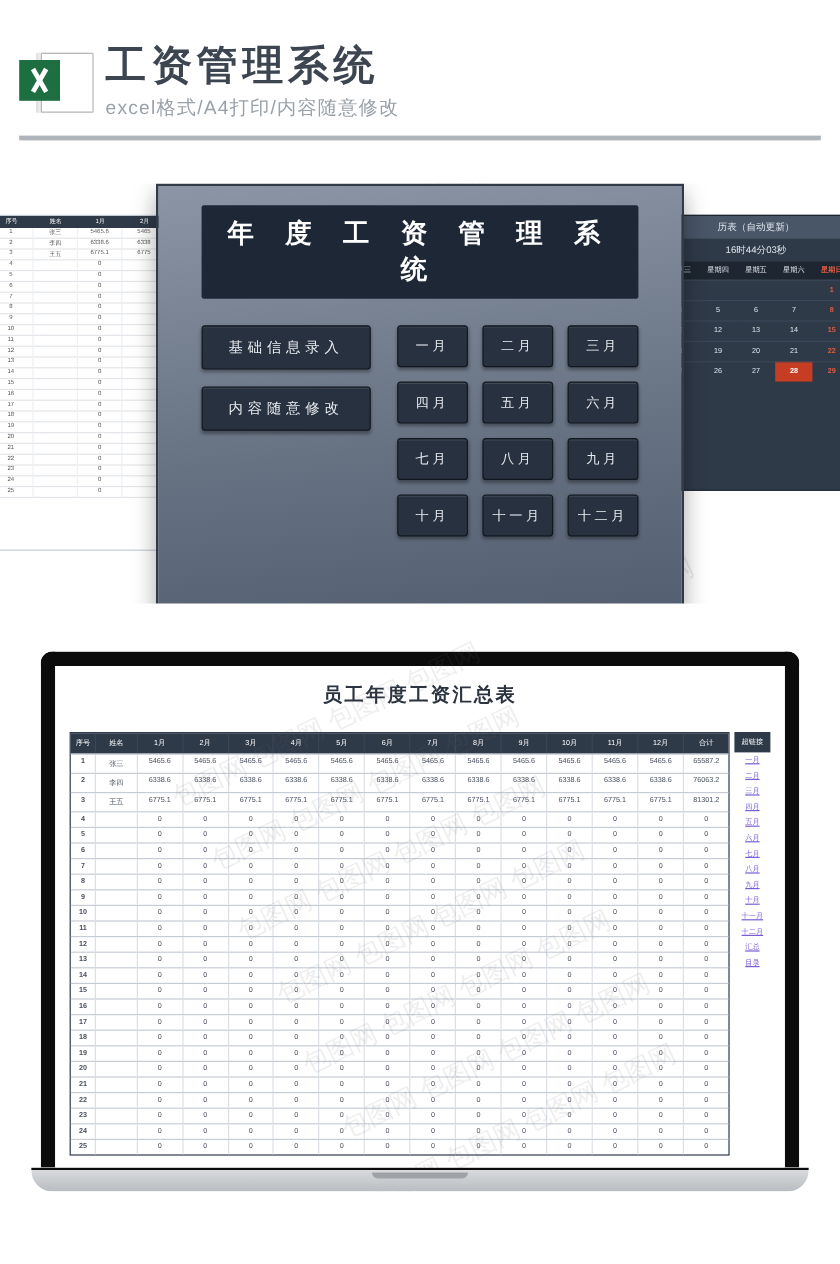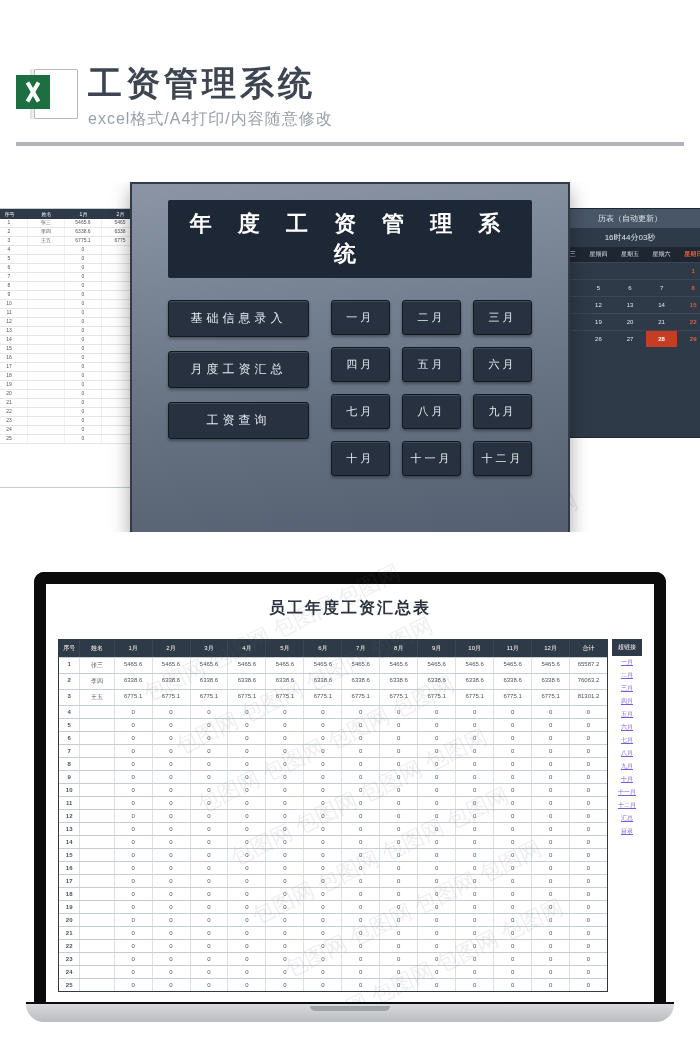--- a/index.html
+++ b/index.html
@@ -1,19 +1,19 @@
 <!DOCTYPE html>
 <html><head>
 <meta charset="utf-8">
 <style>
   * { box-sizing: border-box; margin:0; padding:0; }
   body { font-family: "Microsoft YaHei", Arial, sans-serif; background:#fff; width:700px; color:#222; }
 
   
-  .hdr { display:flex; padding:22px 16px 6px;margin-top:39px; }
+  .hdr { display:flex; align-items:center; padding:32px 16px 6px; }
   .xl { width:62px; height:62px; position:relative; margin-right:10px; flex:none; }
   .xl .book { position:absolute; right:0; top:8px; width:44px; height:50px; background:#fff; border:1px solid #b8b8b8; border-radius:1px; box-shadow:-2px 0 0 #eee, -4px 0 0 #e2e2e2; }
   .xl .badge { position:absolute; left:0; top:14px; width:34px; height:34px; background:#1d6f42; }
   .xl .badge:before, .xl .badge:after{ content:""; position:absolute; background:#fff; width:4px; height:22px; left:15px; top:6px; }
   .xl .badge:before{ transform:rotate(30deg);} .xl .badge:after{ transform:rotate(-30deg);}
   .hdr-txt { flex:1; }
   .hdr-title { font-size:34px; font-weight:700; letter-spacing:4px; color:#3d4550; }
   .hdr-sub   { font-size:16px; color:#98a0a8; margin-top:2px; letter-spacing:1px; }
   .hdr-rule  { height:4px; background:#aeb4ba; margin:6px 16px 0; }
 
@@ -290,22 +290,21 @@
         <span class="today">28</span>
         <span class="today-col">29</span>
       </div>
   </div>
 
   <div class="panel">
     <div class="panel-title">年 度 工 资 管 理 系 统</div>
     <div class="panel-body">
       <div class="col colL" id="main-btns">
           <div class="btn">基础信息录入</div>
-          <div class="btn">月度工资汇总</div>
-          <div class="btn">工资查询</div>
+          <div class="btn">内容随意修改</div>
         </div>
       <div class="col colR" id="month-btns">
           <div class="btn small">一月</div>
           <div class="btn small">二月</div>
           <div class="btn small">三月</div>
           <div class="btn small">四月</div>
           <div class="btn small">五月</div>
           <div class="btn small">六月</div>
           <div class="btn small">七月</div>
           <div class="btn small">八月</div>

